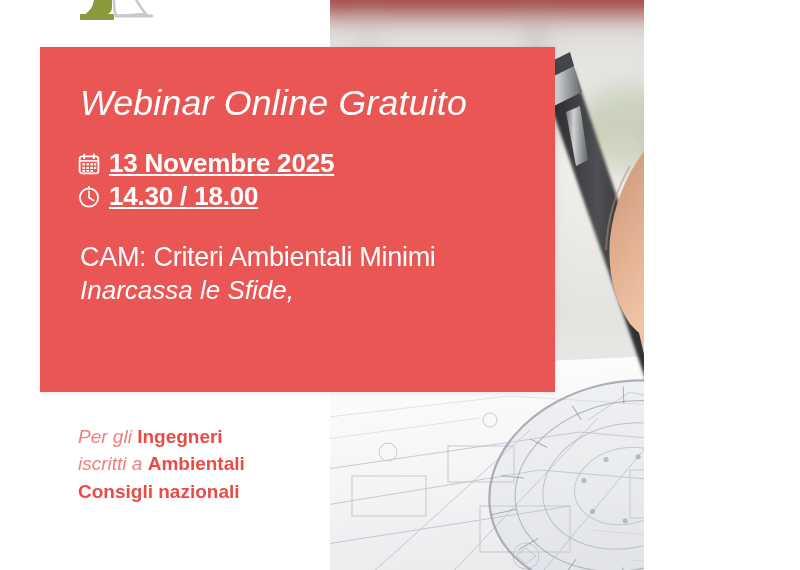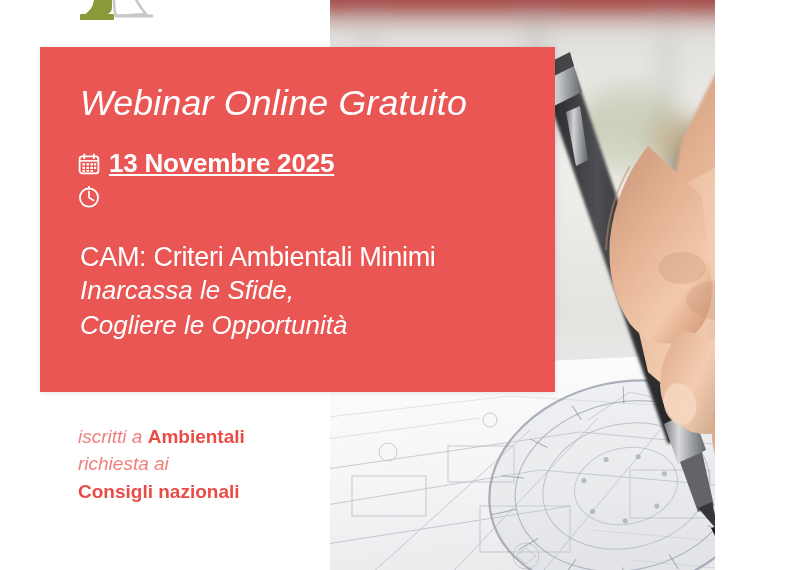--- a/index.html
+++ b/index.html
@@ -7,21 +7,21 @@
 
   html,body{
     width:800px; height:570px;
     overflow:hidden;
     background:#ffffff;
     font-family:"Liberation Sans", sans-serif;
   }
 
   .poster{
     position:relative;
-    width:715px; height:570px;
+    width:644px; height:570px;
     background:#ffffff;
     overflow:hidden;
   }
 
   
   .photo{
     position:absolute;
     left:330px; top:0;
     width:470px; height:570px;
     overflow:hidden;
@@ -355,37 +355,37 @@
       </div>
 
       <div class="meta-row">
         <span class="meta-icon">
           <svg viewBox="0 0 22 22" aria-hidden="true">
             <circle cx="11" cy="11.6" r="9.1" fill="none" stroke="#ffffff" stroke-width="1.8"></circle>
             <path d="M11,11.6 L11,5.4 M11,11.6 L15.6,14.4" stroke="#ffffff" stroke-width="1.7" stroke-linecap="round"></path>
             <path d="M11,0.8 L11,2.6" stroke="#ffffff" stroke-width="1.7" stroke-linecap="round"></path>
           </svg>
         </span>
+        <span class="meta-text">14.30 / 18.00</span>
       </div>
 
     </div>
 
     <div class="title-block">
       <div class="title-main">CAM: Criteri Ambientali Minimi</div>
       <div class="title-sub">Inarcassa le Sfide,</div>
-      <div class="title-sub">Cogliere le Opportunità</div>
     </div>
 
   </div>
 
   <div class="note">
     <div>
+      <span class="lt">Per gli </span><span class="bd">Ingegneri</span>
+    </div>
+    <div>
       <span class="lt">iscritti a </span><span class="bd">Ambientali</span>
-    </div>
-    <div>
-      <span class="lt">richiesta ai</span>
     </div>
     <div>
       <span class="bd">Consigli nazionali</span>
     </div>
   </div>
 
 </div>
 
 </body></html>

